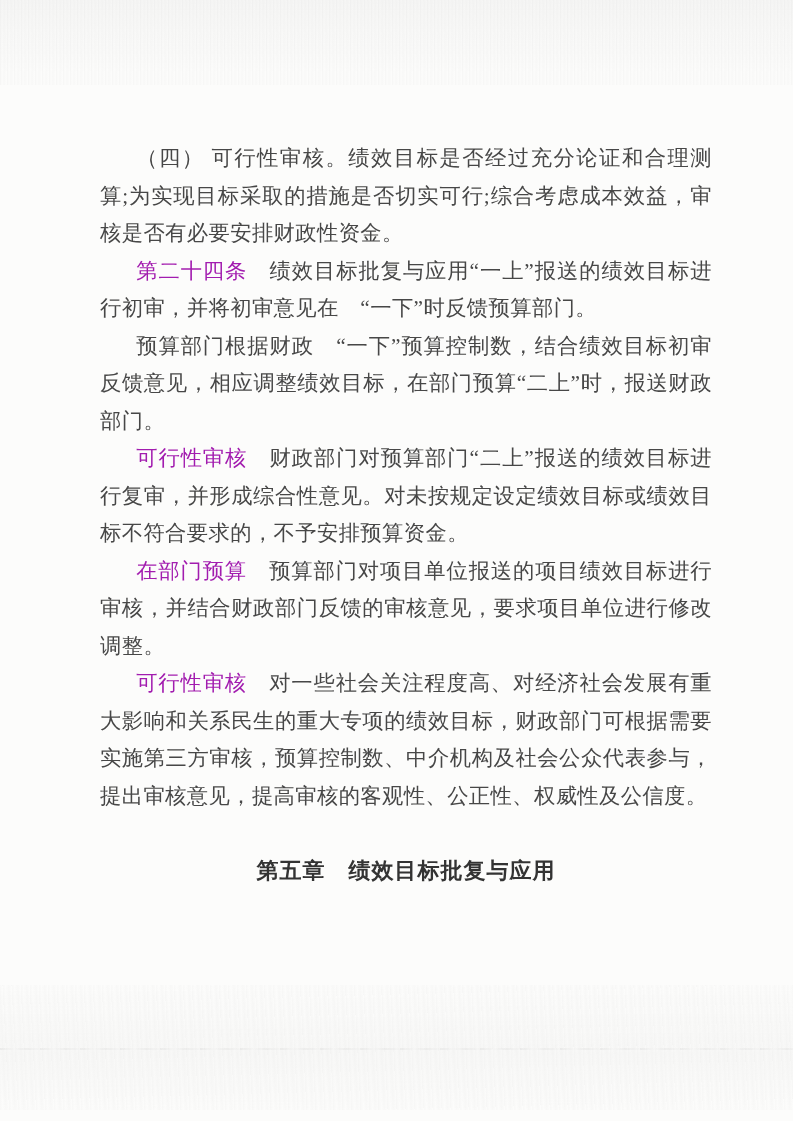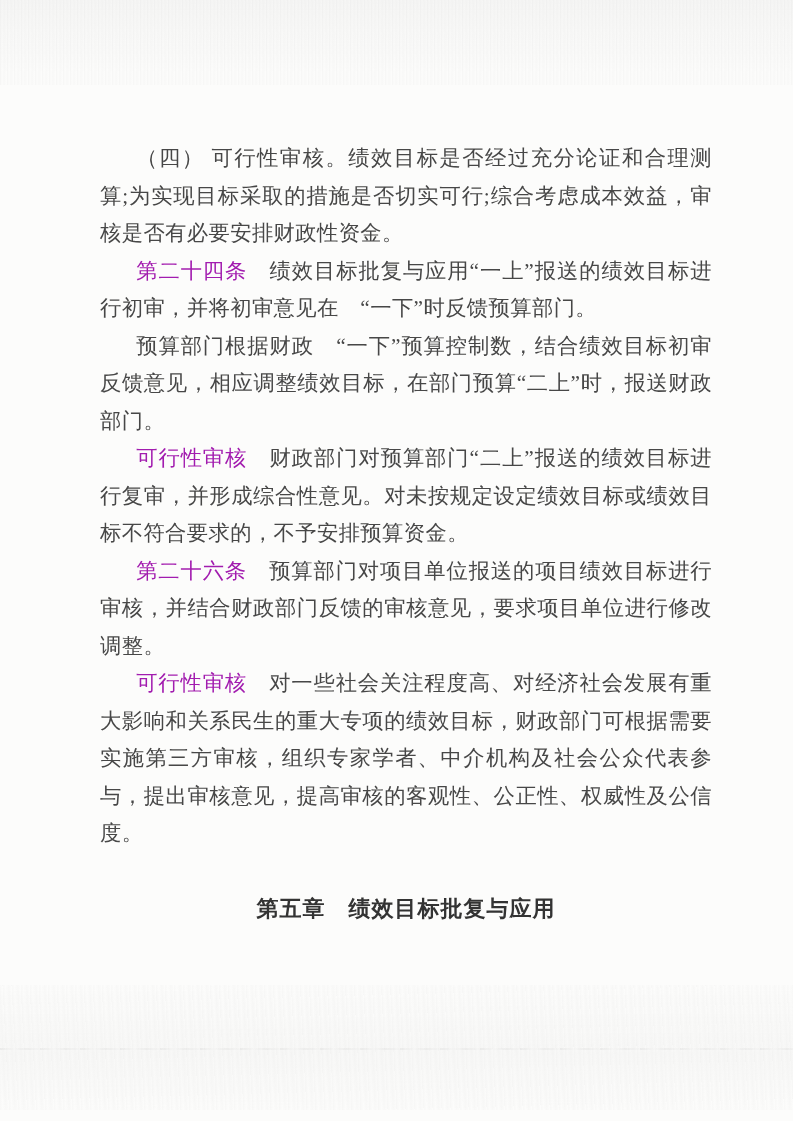--- a/index.html
+++ b/index.html
@@ -88,22 +88,22 @@
 
   <div class="body-text">
     <p class="para"><span class="article-number"></span><span>（四） 可行性审核。绩效目标是否经过充分论证和合理测算;为实现目标采取的措施是否切实可行;综合考虑成本效益，审核是否有必要安排财政性资金。</span></p>
 
     <p class="para"><span class="article-number">第二十四条</span><span>　绩效目标批复与应用“一上”报送的绩效目标进行初审，并将初审意见在　“一下”时反馈预算部门。</span></p>
 
     <p class="para"><span class="article-number"></span><span>预算部门根据财政　“一下”预算控制数，结合绩效目标初审反馈意见，相应调整绩效目标，在部门预算“二上”时，报送财政部门。</span></p>
 
     <p class="para"><span class="article-number">可行性审核</span><span>　财政部门对预算部门“二上”报送的绩效目标进行复审，并形成综合性意见。对未按规定设定绩效目标或绩效目标不符合要求的，不予安排预算资金。</span></p>
 
-    <p class="para"><span class="article-number">第二十六条</span><span>　预算部门对项目单位报送的项目绩效目标进行审核，并结合财政部门反馈的审核意见，要求项目单位进行修改调整。</span></p>
+    <p class="para"><span class="article-number">在部门预算</span><span>　预算部门对项目单位报送的项目绩效目标进行审核，并结合财政部门反馈的审核意见，要求项目单位进行修改调整。</span></p>
 
-    <p class="para"><span class="article-number">可行性审核</span><span>　对一些社会关注程度高、对经济社会发展有重大影响和关系民生的重大专项的绩效目标，财政部门可根据需要实施第三方审核，组织专家学者、中介机构及社会公众代表参与，提出审核意见，提高审核的客观性、公正性、权威性及公信度。</span></p>
+    <p class="para"><span class="article-number">可行性审核</span><span>　对一些社会关注程度高、对经济社会发展有重大影响和关系民生的重大专项的绩效目标，财政部门可根据需要实施第三方审核，预算控制数、中介机构及社会公众代表参与，提出审核意见，提高审核的客观性、公正性、权威性及公信度。</span></p>
 
     <h2 class="chapter-heading">第五章　绩效目标批复与应用</h2>
   </div>
 
   <div class="scan-artifact-line"></div>
   <div class="scan-noise-bottom"></div>
 </div>
 
 </body></html>

